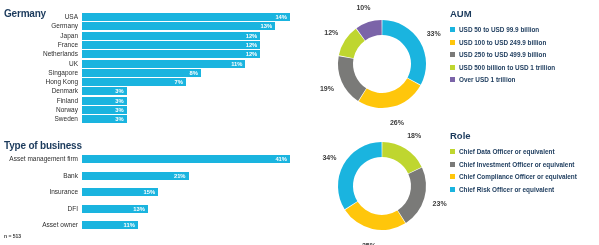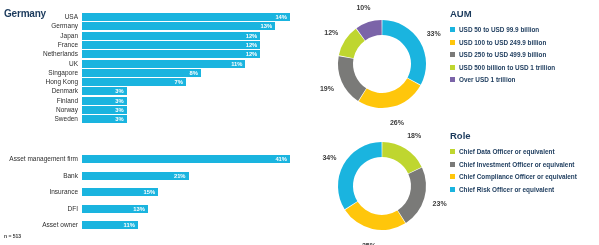--- a/index.html
+++ b/index.html
@@ -209,20 +209,21 @@
         <div class="bar-row" style="top: 115.3px;">
           <div class="bar-label">Sweden</div>
           <div class="bar-track">
             <div class="bar-fill" style="width: 44.5714px; background: rgb(26, 180, 223);">
               <span class="bar-value">3%</span>
             </div>
           </div>
         </div>
       </div>
 
+    <div class="section-heading" id="tob-heading">Type of business</div>
     <div id="tob-rows">
         <div class="bar-row" style="top: 155px;">
           <div class="bar-label">Asset management firm</div>
           <div class="bar-track">
             <div class="bar-fill" style="width: 208px; background: rgb(26, 180, 223);">
               <span class="bar-value">41%</span>
             </div>
           </div>
         </div>
         <div class="bar-row" style="top: 171.5px;">

